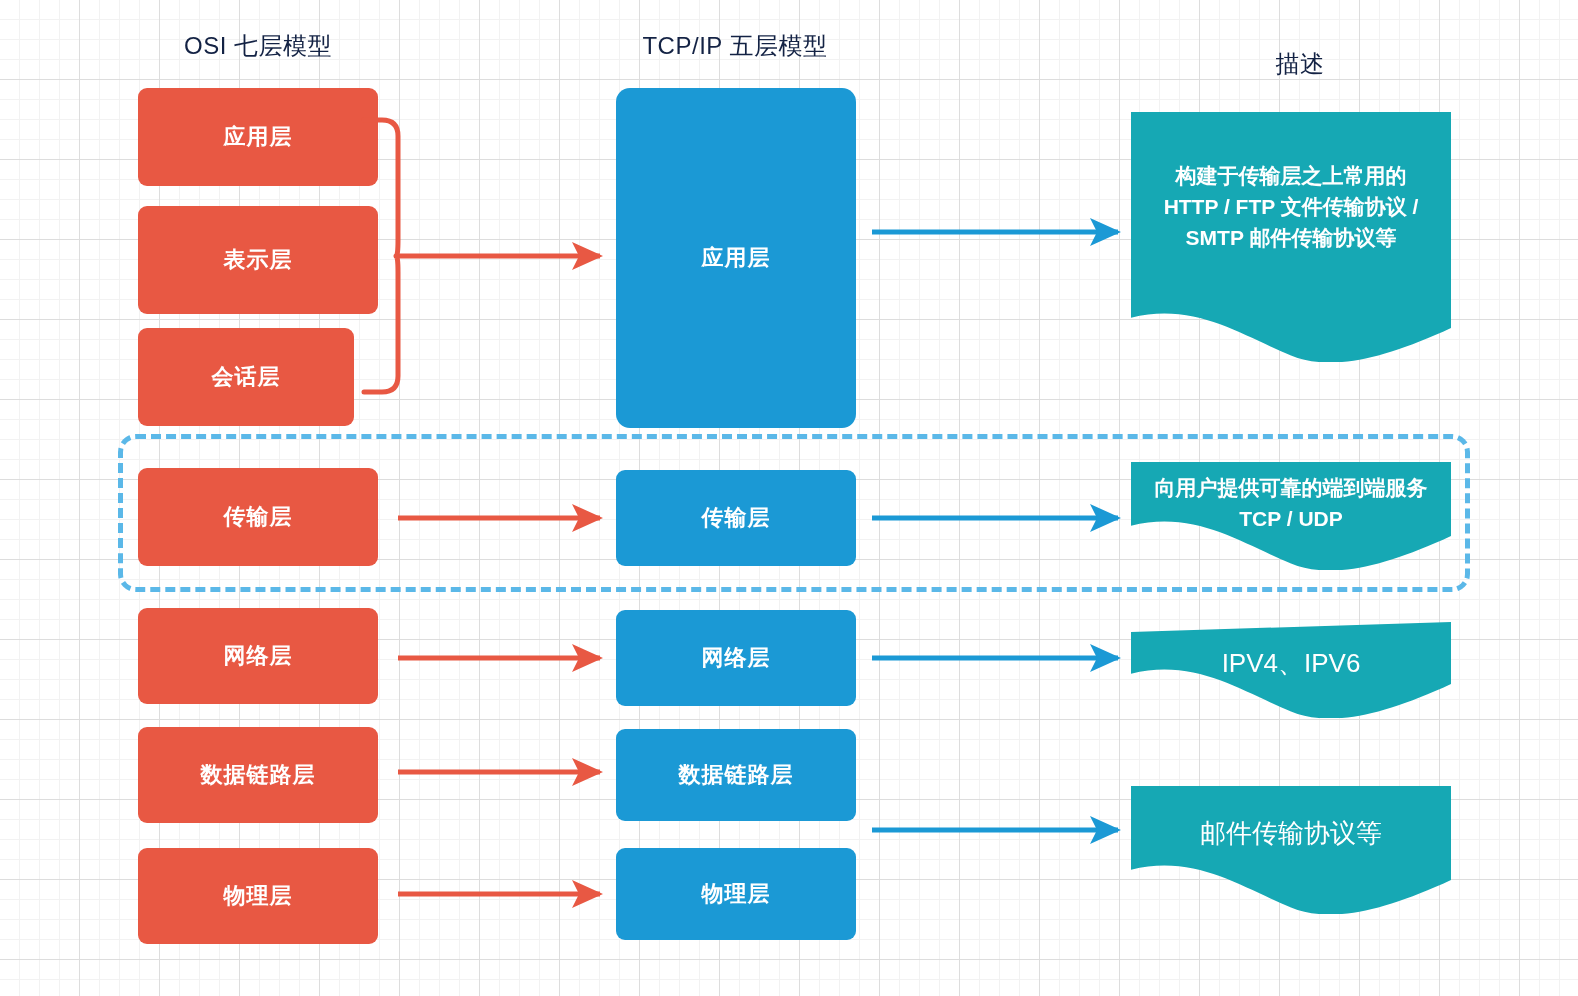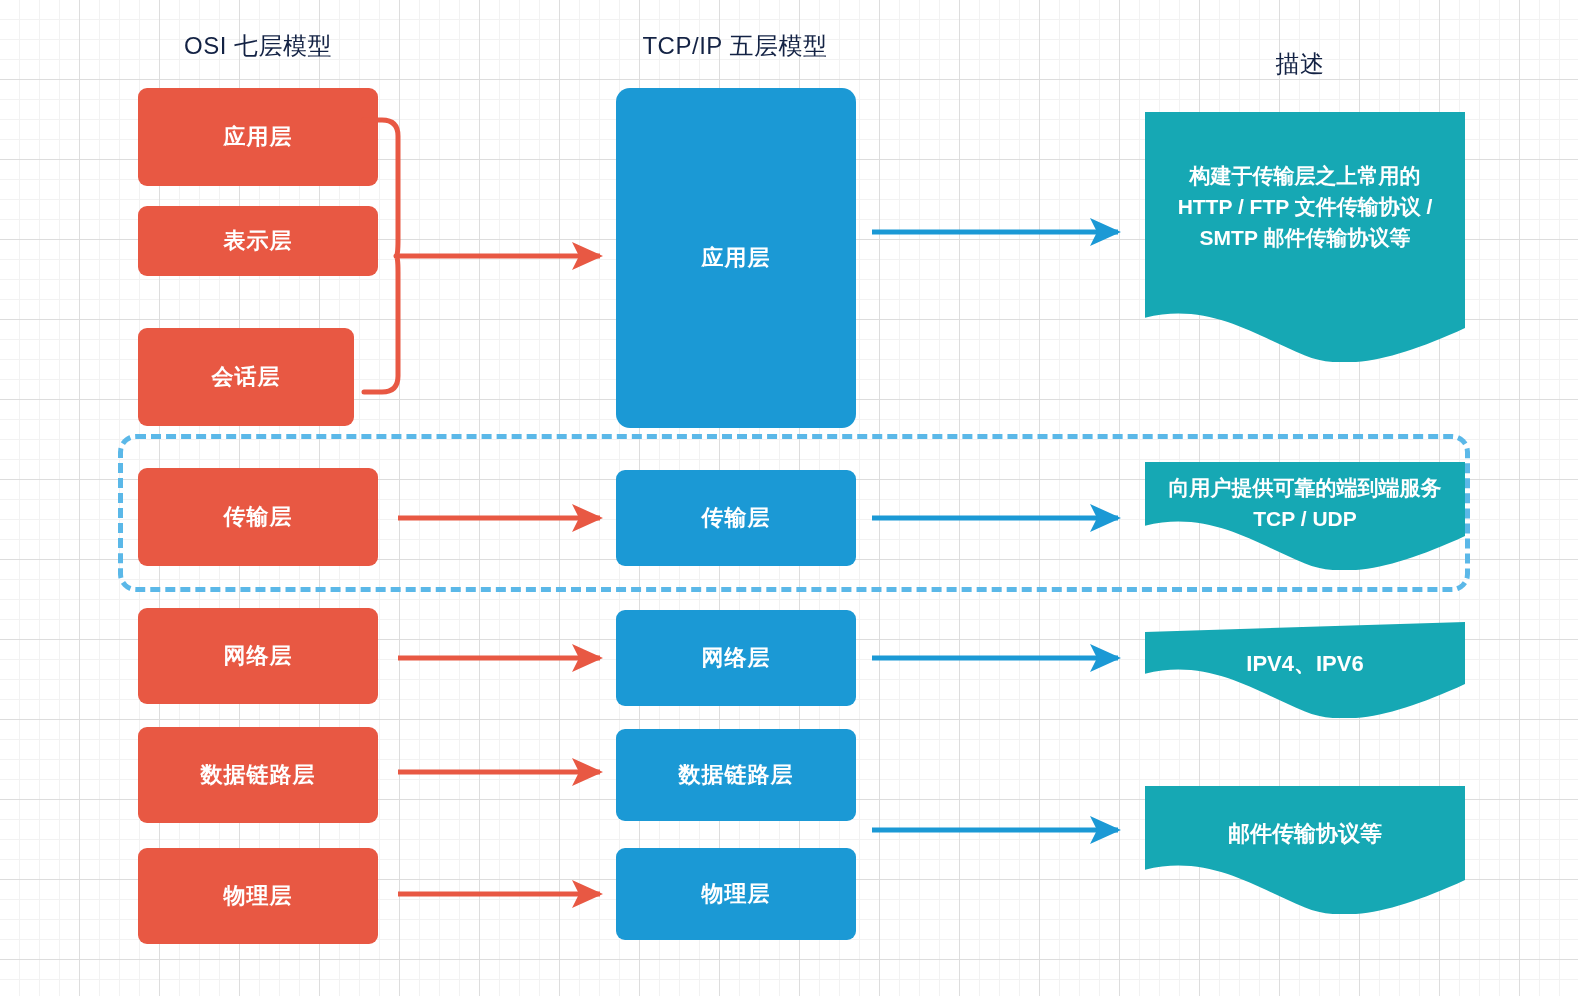--- a/index.html
+++ b/index.html
@@ -44,36 +44,35 @@
     font-size: 22px;
     font-weight: bold;
     letter-spacing: 1px;
     box-sizing: border-box;
   }
   .layer-box.osi  { background: #e85843; }
   .layer-box.tcp  { background: #1b99d5; }
 
   .desc-box {
     position: absolute;
-    margin-left: 14px;
   }
   .desc-box svg { display: block; }
   .desc-text {
     position: absolute;
     left: 0;
     width: 100%;
     text-align: center;
     color: #ffffff;
     font-size: 21px;
     line-height: 31px;
     font-weight: bold;
     white-space: pre-line;
     pointer-events: none;
   }
-  .desc-text.thin { font-weight: bold; font-size: 22px; }
+  .desc-text.thin { font-weight: normal; font-size: 26px; }
 
   .arrow-layer, .overlay-svg {
     position: absolute;
     left: 0;
     top: 0;
     width: 1578px;
     height: 996px;
     pointer-events: none;
   }
 
@@ -91,21 +90,21 @@
 
   <div class="col-header" style="left: 258px; top: 30px;">OSI 七层模型</div>
   <div class="col-header" style="left: 735px; top: 30px;">TCP/IP 五层模型</div>
   <div class="col-header" style="left: 1300px; top: 48px;">描述</div>
 
   <div class="dashed-group" style="left: 118px; top: 434px; width: 1352px; height: 158px; border-color: rgb(91, 184, 232);"></div>
 
   <div class="layer-box osi" style="left: 138px; top: 88px; width: 240px; height: 98px; background: rgb(232, 88, 67);">
       <span>应用层</span>
     </div>
-  <div class="layer-box osi" style="left: 138px; top: 206px; width: 240px; height: 70px; background: rgb(232, 88, 67);">
+  <div class="layer-box osi" style="left: 138px; top: 206px; width: 240px; height: 108px; background: rgb(232, 88, 67);">
       <span>表示层</span>
     </div>
   <div class="layer-box osi" style="left: 138px; top: 328px; width: 216px; height: 98px; background: rgb(232, 88, 67);">
       <span>会话层</span>
     </div>
   <div class="layer-box osi" style="left: 138px; top: 468px; width: 240px; height: 98px; background: rgb(232, 88, 67);">
       <span>传输层</span>
     </div>
   <div class="layer-box osi" style="left: 138px; top: 608px; width: 240px; height: 96px; background: rgb(232, 88, 67);">
       <span>网络层</span>

